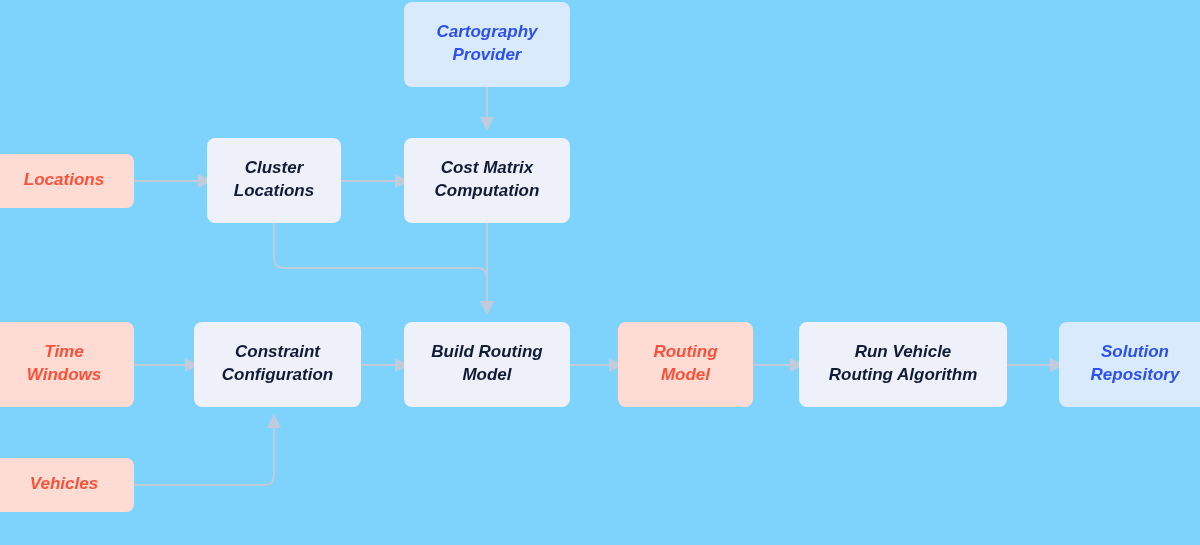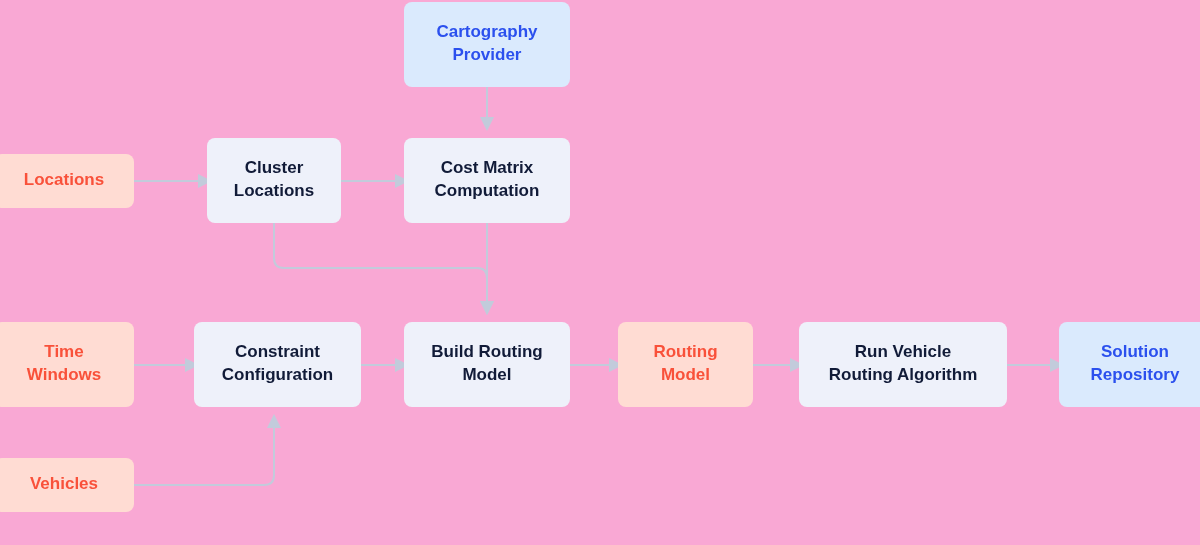--- a/index.html
+++ b/index.html
@@ -41,21 +41,21 @@
     stroke-linecap: butt;
     stroke-linejoin: round;
   }
   .edge-head {
     stroke: none;
   }
 </style>
 </head>
 <body>
 
-<div id="diagram-root" style="background: #f9a8d4;">
+<div id="diagram-root" style="background: #7dd3fc; font-style: italic;">
   <svg class="flow-canvas" viewBox="0 0 1200 545" xmlns="http://www.w3.org/2000/svg">
     <g id="edges-layer">
         <g>
           <path class="edge-path" d="M 134 181 L 198 181" stroke="#c2cbdb"></path>
           <path class="edge-head" d="M 198 174 L 212 181 L 198 188 Z" fill="#c2cbdb"></path>
         </g>
         <g>
           <path class="edge-path" d="M 341 181 L 395 181" stroke="#c2cbdb"></path>
           <path class="edge-head" d="M 395 174 L 409 181 L 395 188 Z" fill="#c2cbdb"></path>
         </g>

